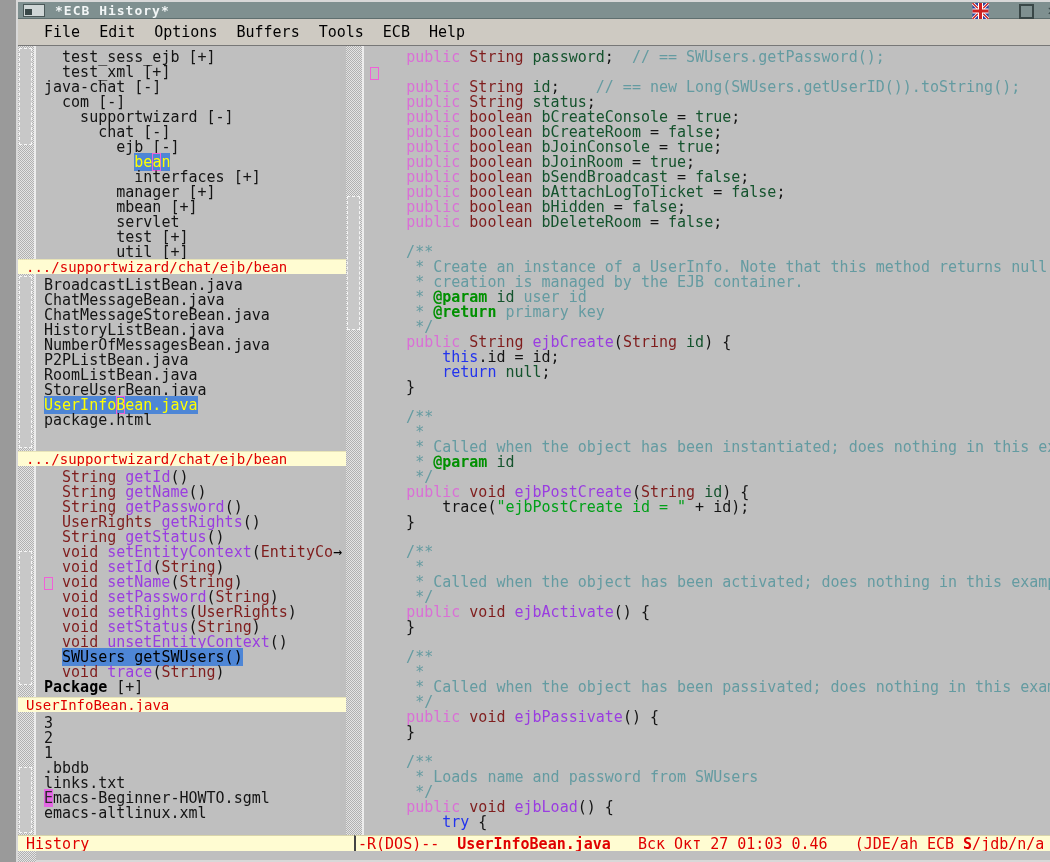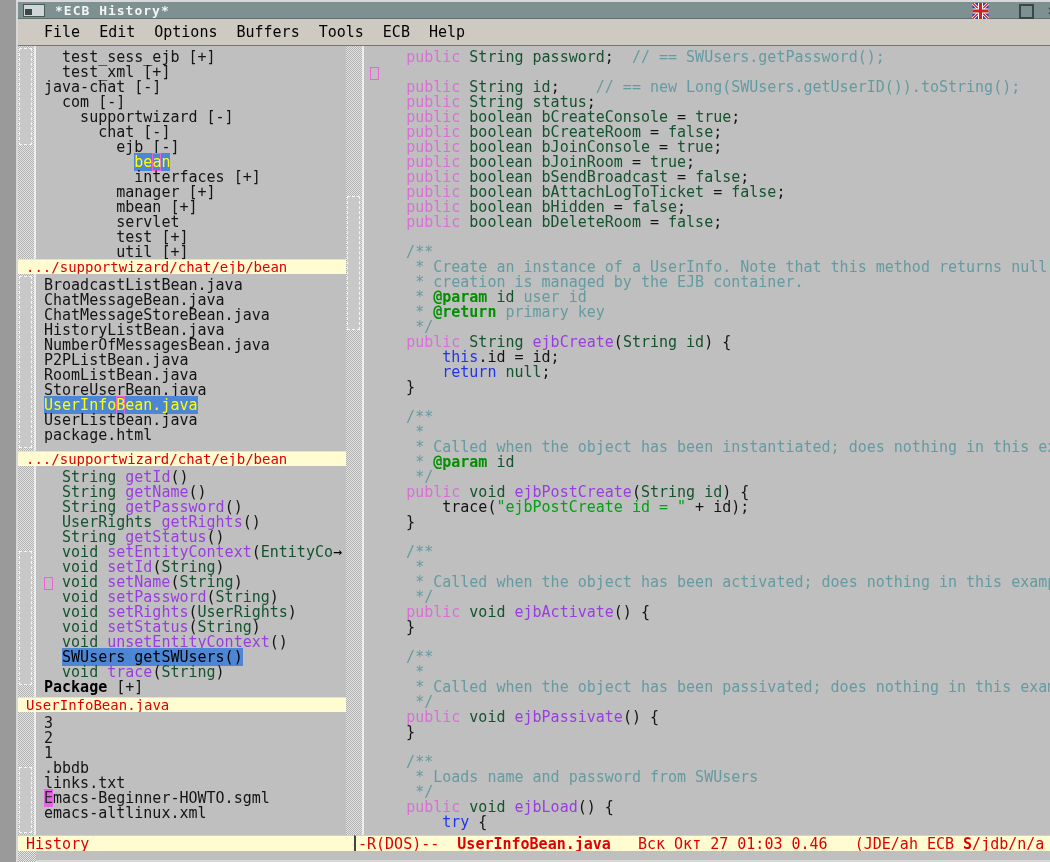--- a/index.html
+++ b/index.html
@@ -35,21 +35,21 @@
   .modelines{height:16px;display:flex;font-size:15px;line-height:16px;}
   .ml{background:#fffcd2;color:#e00000;overflow:hidden;white-space:pre;border-top:1px solid #d8d4aa;}
   .ml-left{width:328px;padding-left:8px;}
   .ml-right{flex:1;border-left:2px solid #444;padding-left:2px;}
   .ml-right .row{height:16px;}
   .echo{height:11px;display:flex;}
   .echo-sb{width:18px;}
   
   .tk-p{color:#141414;}
   .tk-k{color:#da70d6;}
-  .tk-t{color:#14532d;}
+  .tk-t{color:#7f1d1d;}
   .tk-v{color:#14532d;}
   .tk-f{color:#9a3de0;}
   .tk-c{color:#649ba1;}
   .tk-d{color:#009000;font-weight:bold;}
   .tk-s{color:#00a018;}
   .tk-b{color:#2233ee;}
   .tk-bold{color:#000;font-weight:bold;}
   .tk-ar{color:#000;}
   .tk-selY{background:#4e86d6;color:#ffff00;}
   .tk-selW{background:#4e86d6;color:#000000;}
@@ -126,21 +126,20 @@
         <div class="content">
             <div class="row"><span class="tk-p">BroadcastListBean.java</span></div>
             <div class="row"><span class="tk-p">ChatMessageBean.java</span></div>
             <div class="row"><span class="tk-p">ChatMessageStoreBean.java</span></div>
             <div class="row"><span class="tk-p">HistoryListBean.java</span></div>
             <div class="row"><span class="tk-p">NumberOfMessagesBean.java</span></div>
             <div class="row"><span class="tk-p">P2PListBean.java</span></div>
             <div class="row"><span class="tk-p">RoomListBean.java</span></div>
             <div class="row"><span class="tk-p">StoreUserBean.java</span></div>
             <div class="row"><span class="tk-selY">UserInfo</span><span class="tk-curHselY">B</span><span class="tk-selY">ean.java</span></div>
-            <div class="row"><span class="tk-p">UserListBean.java</span></div>
             <div class="row"><span class="tk-p">package.html</span></div>
           </div>
       </div>
 
       <div class="hdr">.../supportwizard/chat/ejb/bean</div>
 
       <div class="panel" style="height:231px;">
         <div class="sb stipple">
           <div class="thumb" style="top:85px;height:132px;"></div>
         </div>

